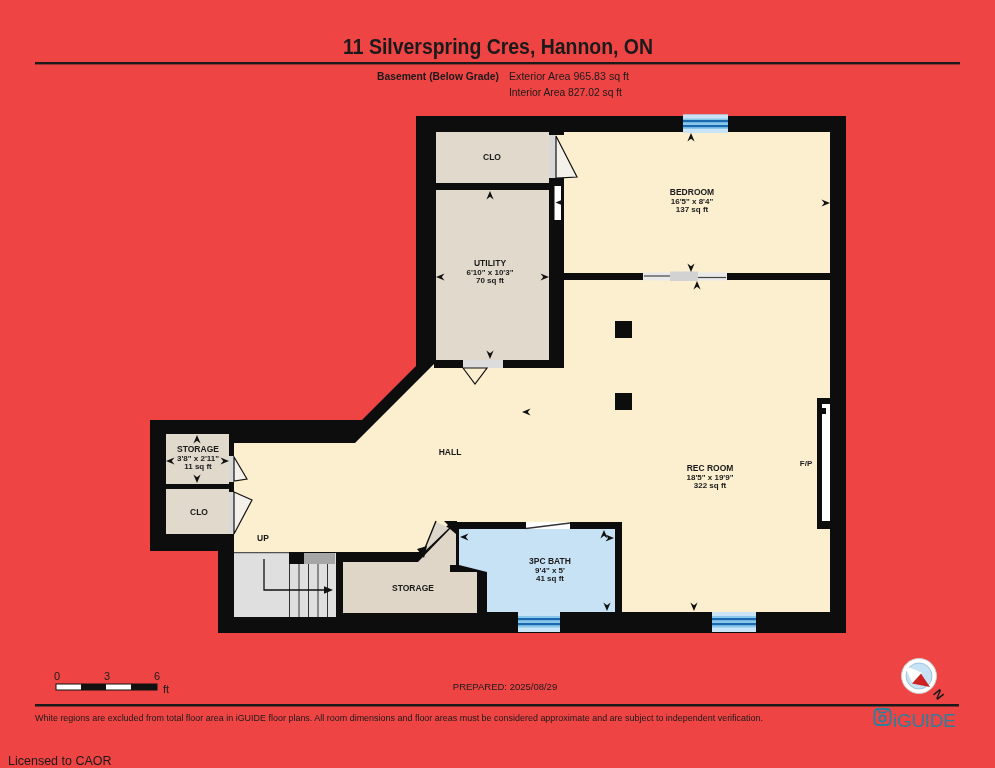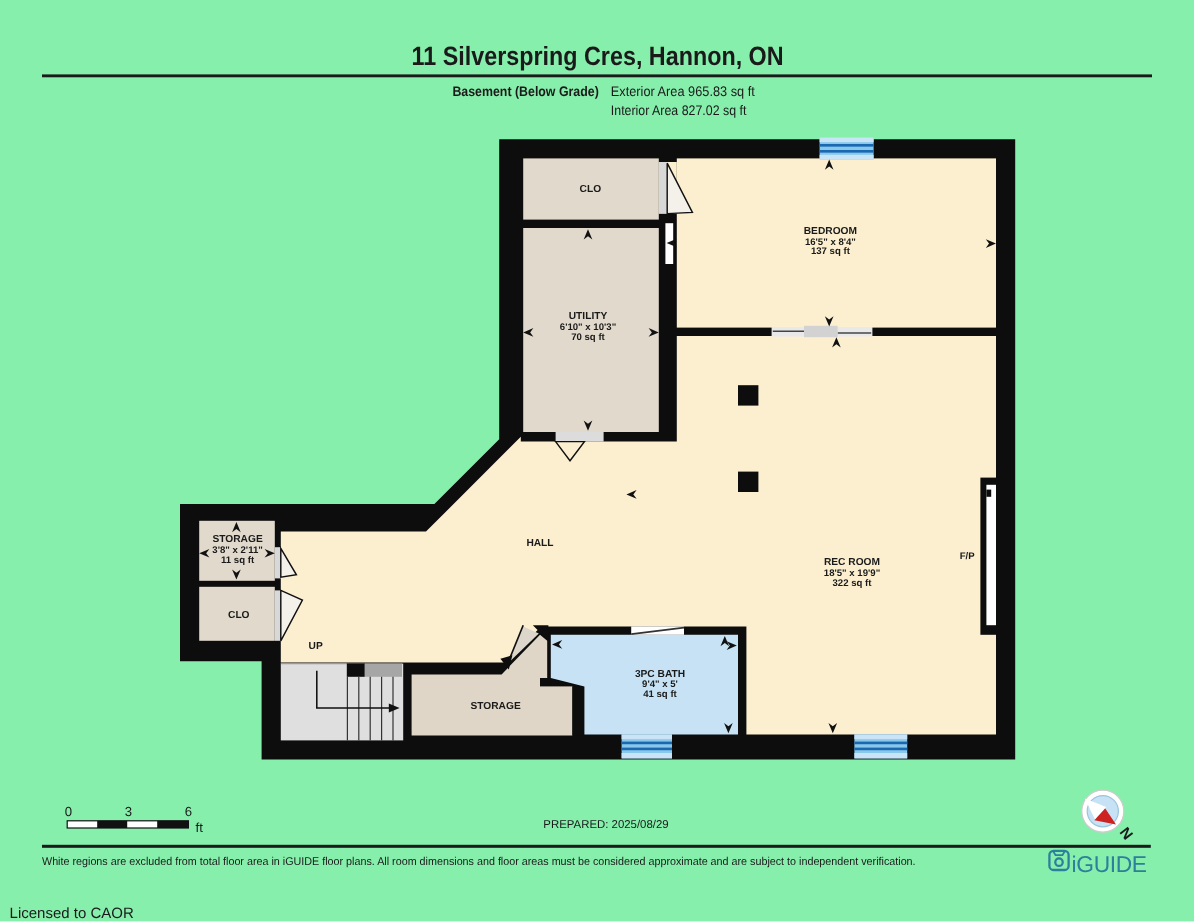--- a/index.html
+++ b/index.html
@@ -1,16 +1,16 @@
 <!DOCTYPE html>
 <html><head>
 <meta charset="utf-8">
 <style>
   html,body{margin:0;padding:0;background:#ffffff;}
-  .page{position:relative;width:995px;height:768px;background:#86efac;overflow:hidden;}
+  .page{position:relative;width:995px;height:768px;background:#ef4444;overflow:hidden;}
   svg{display:block;}
   text{font-family:"Liberation Sans",sans-serif;fill:#1a1a1a;}
 </style>
 </head>
 <body>
 <div class="page">
 <svg width="995" height="768" viewBox="0 0 995 768">
 <defs>
   <path id="arr" d="M0,0 L-8.5,3.6 L-5.8,0 L-8.5,-3.6 Z" fill="#111"></path>
 </defs>

